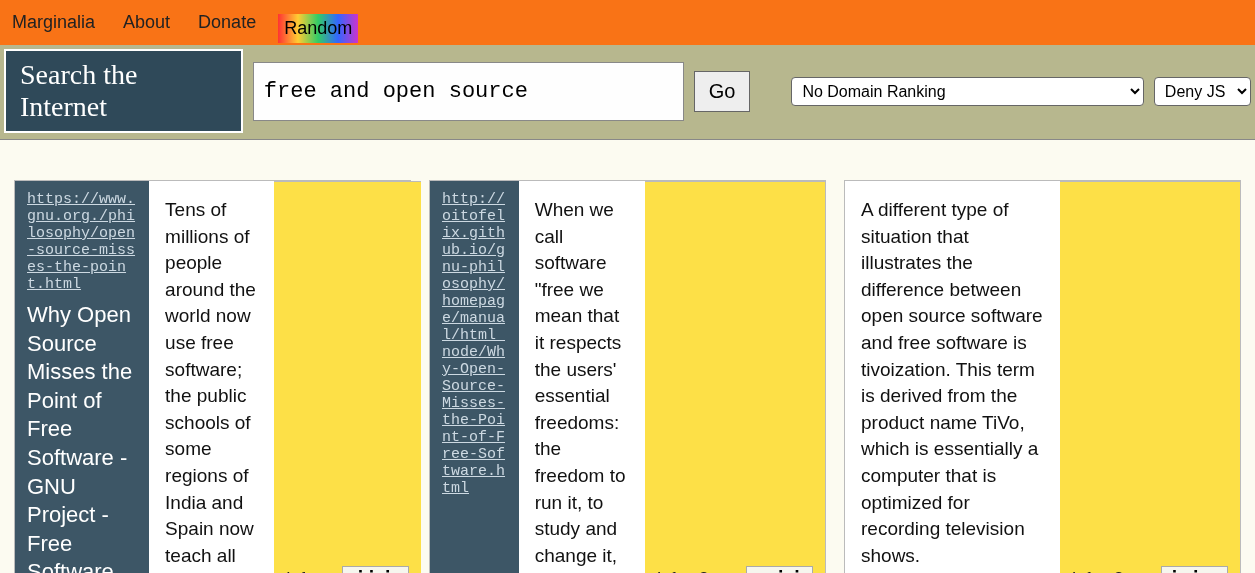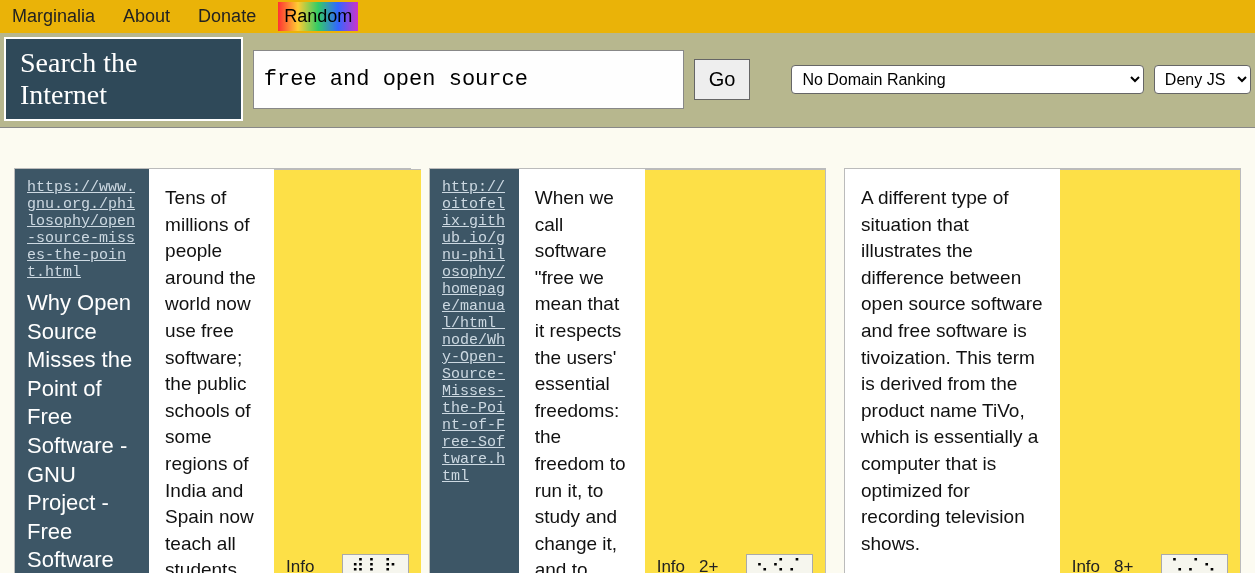--- a/index.html
+++ b/index.html
@@ -2,35 +2,36 @@
 <html><head>
 <meta charset="utf-8">
 <style>
   * { box-sizing: border-box; margin: 0; padding: 0; }
   body {
     font-family: Verdana, Geneva, sans-serif;
     background: #fcfbf1;
     font-size: 14px;
   }
   .topbar {
-    background: #eab308;
+    background: #f97316;
     display: flex;
     align-items: center;
     padding: 2px 6px;
     gap: 16px;
     font-size: 18px;
   }
   .topbar a {
     color: #222;
     text-decoration: none;
     padding: 4px 6px;
   }
   .topbar a.random {
     background: linear-gradient(90deg, #ff3333, #ffcc33, #33cc66, #3366ff, #cc33cc);
     color: #000;
+    margin-top: 12px;
   }
   .searchbar {
     background: #b7b78e;
     display: flex;
     align-items: center;
     padding: 4px 4px 6px 4px;
     gap: 10px;
     border-bottom: 1px solid #888;
   }
   .search-label {

